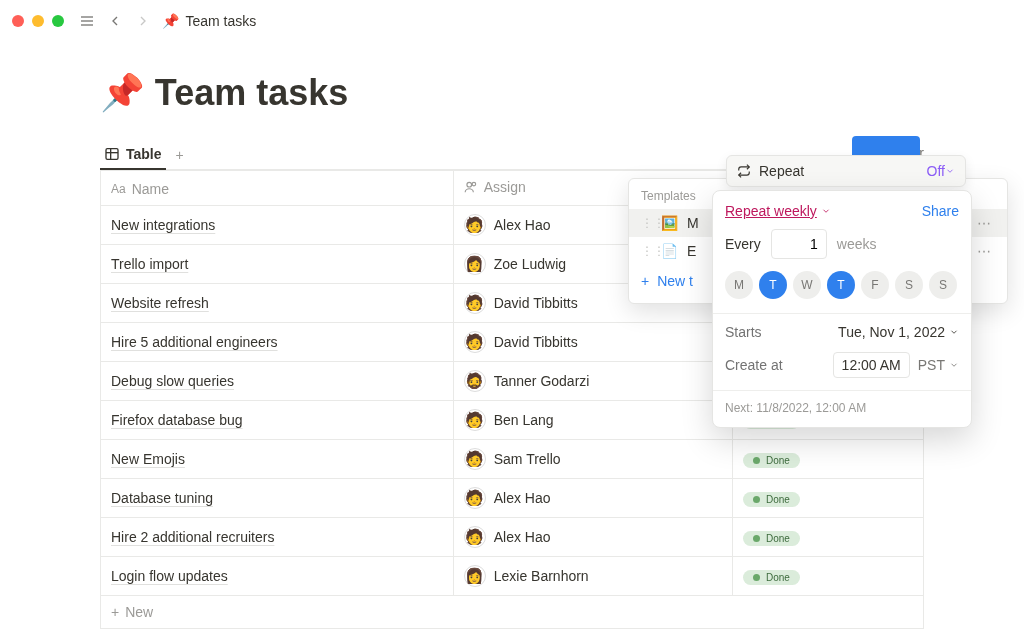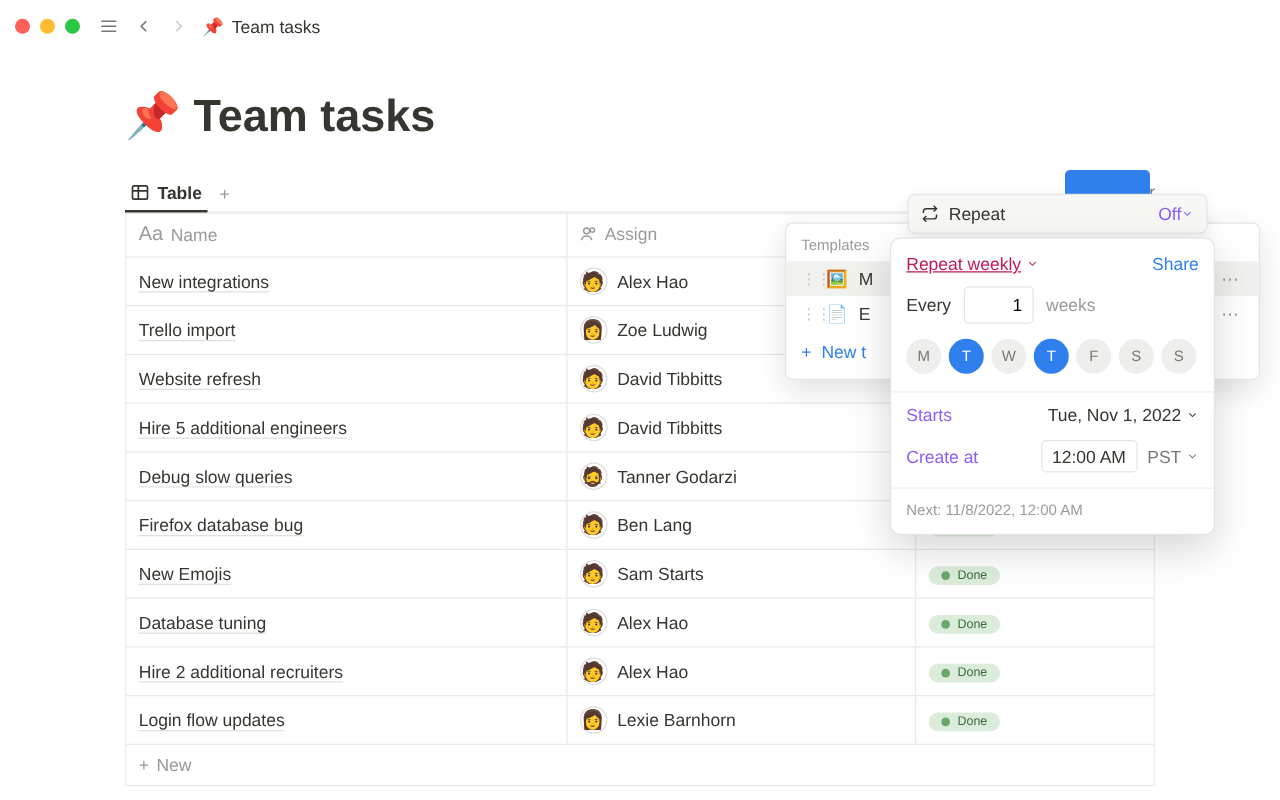--- a/index.html
+++ b/index.html
@@ -118,21 +118,21 @@
 .repeat-top .sel { color: #be185d; display:flex; align-items:center; gap:4px; cursor:pointer;text-decoration:underline;}
 .repeat-top .save { color: #2f80ed; font-weight: 500; cursor: pointer; }
 .every-row { display: flex; align-items: center; gap: 10px; margin-bottom: 12px; }
 .every-row .lbl { color: #37352f; }
 .every-row input { width: 56px; height: 30px; border: 1px solid #e5e5e3; border-radius: 4px; text-align: right; padding: 0 8px; font-size: 14px; }
 .every-row .unit { color: #9b9a97; }
 .days-row { display: flex; gap: 6px; margin-bottom: 14px; }
 .day { width: 28px; height: 28px; border-radius: 50%; background: #eeeeec; color: #787774; display:inline-flex; align-items:center; justify-content:center; font-size:12px; font-weight:500; cursor:pointer;}
 .day.active { background: #2f80ed; color: #fff; }
 .field-row { display: flex; align-items: center; justify-content: space-between; margin-bottom: 12px; }
-.field-row .lbl { color: #8b5cf6; }
+.field-row .lbl { color: #737373; }
 .field-row .val { color: #37352f; display:flex; align-items:center; gap:4px;}
 .field-row .val.muted { color: #787774; }
 .time-input { border: 1px solid #e5e5e3; border-radius: 4px; padding: 4px 8px; font-size: 14px; }
 .divider { border-top: 1px solid #eeeeec; margin: 4px -12px 10px -12px; }
 .next-line { font-size: 12px; color: #9b9a97; }
 
 .chev { width: 10px; height: 10px; }
 .qmark { position:absolute; top:184px; right:18px; width:22px; height:22px; border-radius:50%; display:flex; align-items:center; justify-content:center; color:#9b9a97; z-index:3;}
 .newbtn { position:absolute; top:136px; right:104px; width:68px; height:30px; background:#2f80ed; border-radius:4px; z-index:2;}
 </style>
@@ -190,21 +190,21 @@
     <div class="view-right">
       <span>Filter</span>
     </div>
   </div>
 
   <table class="table">
     <thead>
       <tr>
         <th class="col-name">
           <span style="display:inline-flex;align-items:center;gap:6px;">
-            <span style="font-size:16px;">Aa</span>
+            <span style="font-size:12px;">Aa</span>
             <span>Name</span>
           </span>
         </th>
         <th class="col-assign">
           <span style="display:inline-flex;align-items:center;gap:6px;">
             <svg width="14" height="14" viewBox="0 0 24 24" fill="none" stroke="currentColor" stroke-width="2">
                 <circle cx="9" cy="8" r="4"></circle>
                 <path d="M2 21c0-4 4-6 7-6s7 2 7 6"></path>
                 <circle cx="17" cy="7" r="3"></circle>
               </svg>
@@ -280,21 +280,21 @@
               <span>Ben Lang</span>
             </span>
           </td>
           <td><span class="pill done"><span class="dot2"></span>Done</span></td>
         </tr>
         <tr>
           <td><span class="row-name">New Emojis</span></td>
           <td>
             <span class="assign-cell">
               <span class="avatar">🧑</span>
-              <span>Sam Starts</span>
+              <span>Sam Trello</span>
             </span>
           </td>
           <td><span class="pill done"><span class="dot2"></span>Done</span></td>
         </tr>
         <tr>
           <td><span class="row-name">Database tuning</span></td>
           <td>
             <span class="assign-cell">
               <span class="avatar">🧑</span>
               <span>Alex Hao</span>

